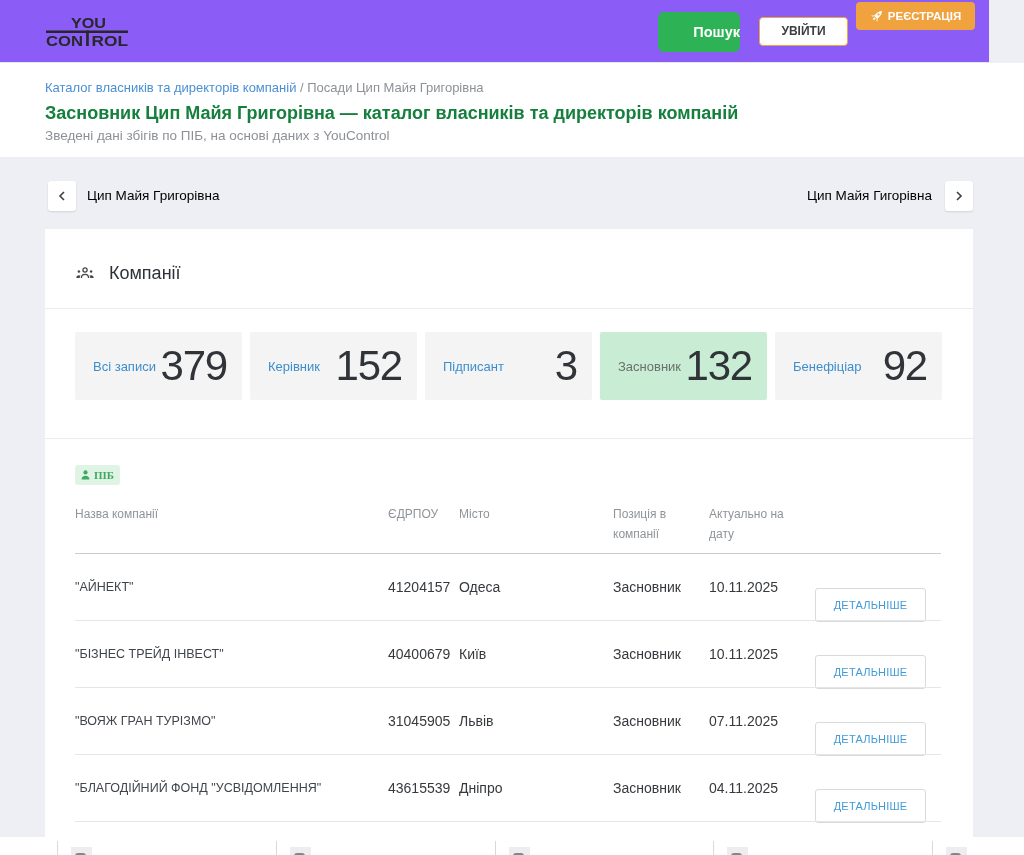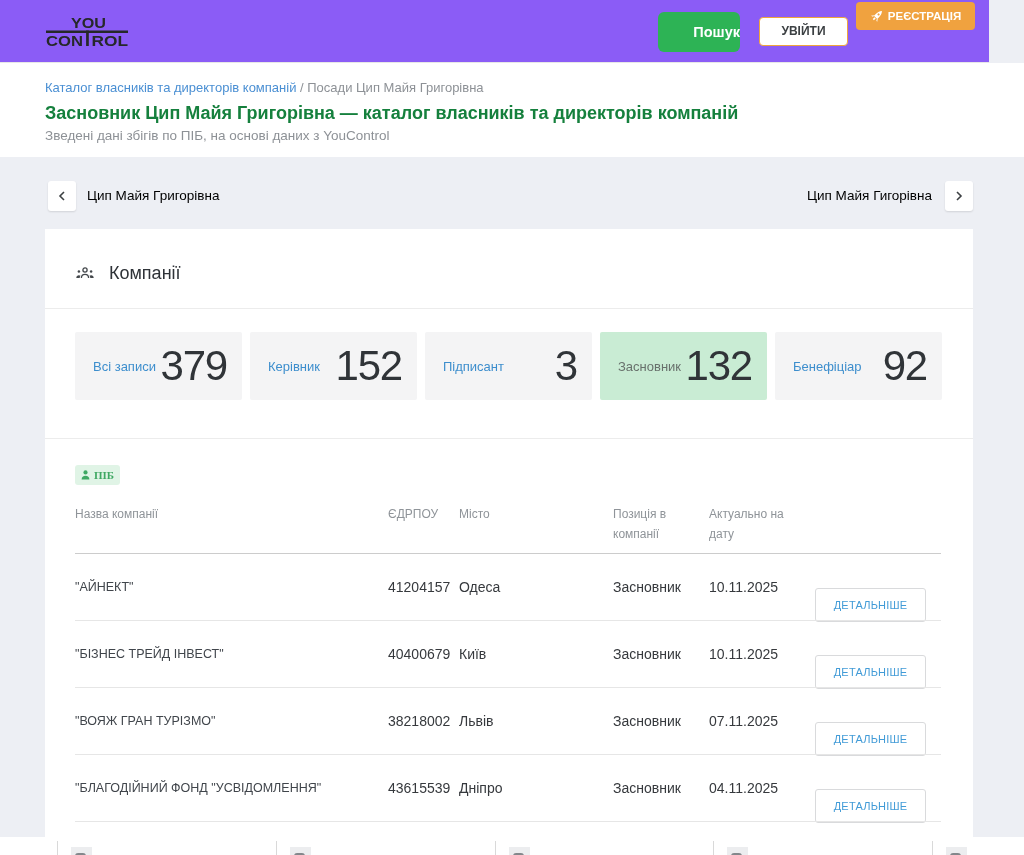--- a/index.html
+++ b/index.html
@@ -170,21 +170,21 @@
     <div class="trow" style="top:391px;">
       <div class="td" style="left:0;">"БІЗНЕС ТРЕЙД ІНВЕСТ"</div>
       <div class="td n" style="left:313px;">40400679</div>
       <div class="td n" style="left:384px;">Київ</div>
       <div class="td n" style="left:538px;">Засновник</div>
       <div class="td n" style="left:634px;">10.11.2025</div>
       <div class="btn-more">ДЕТАЛЬНІШЕ</div>
     </div>
     <div class="trow" style="top:458px;">
       <div class="td" style="left:0;">"ВОЯЖ ГРАН ТУРІЗМО"</div>
-      <div class="td n" style="left:313px;">38218002</div>
+      <div class="td n" style="left:313px;">31045905</div>
       <div class="td n" style="left:384px;">Львів</div>
       <div class="td n" style="left:538px;">Засновник</div>
       <div class="td n" style="left:634px;">07.11.2025</div>
       <div class="btn-more">ДЕТАЛЬНІШЕ</div>
     </div>
     <div class="trow" style="top:525px;">
       <div class="td" style="left:0;">"БЛАГОДІЙНИЙ ФОНД "УСВІДОМЛЕННЯ"</div>
       <div class="td n" style="left:313px;">43615539</div>
       <div class="td n" style="left:384px;">Дніпро</div>
       <div class="td n" style="left:538px;">Засновник</div>

